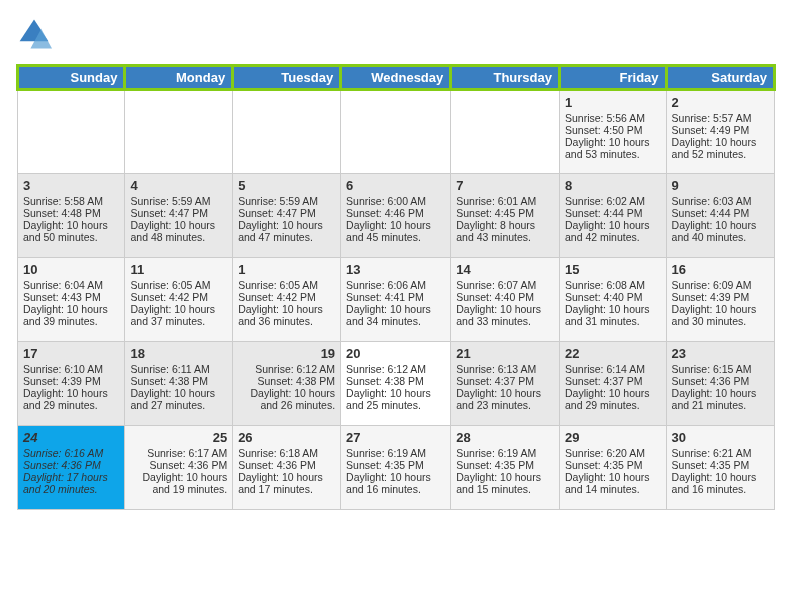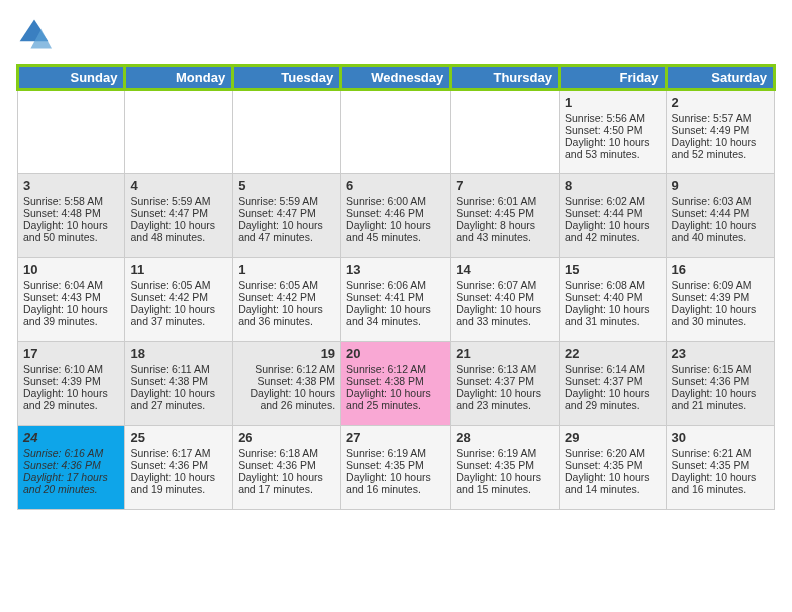--- a/index.html
+++ b/index.html
@@ -244,21 +244,21 @@
           <div>Sunrise: 6:11 AM</div>
           <div>Sunset: 4:38 PM</div>
           <div>Daylight: 10 hours and 27 minutes.</div>
         </td>
         <td style="background: rgb(232, 232, 232); text-align: right;">
           <span class="day-num">19</span>
           <div>Sunrise: 6:12 AM</div>
           <div>Sunset: 4:38 PM</div>
           <div>Daylight: 10 hours and 26 minutes.</div>
         </td>
-        <td style="background: #f9a8d4;">
+        <td style="background: #ffffff;">
           <span class="day-num">20</span>
           <div>Sunrise: 6:12 AM</div>
           <div>Sunset: 4:38 PM</div>
           <div>Daylight: 10 hours and 25 minutes.</div>
         </td>
         <td style="background: rgb(232, 232, 232);">
           <span class="day-num">21</span>
           <div>Sunrise: 6:13 AM</div>
           <div>Sunset: 4:37 PM</div>
           <div>Daylight: 10 hours and 23 minutes.</div>
@@ -276,21 +276,21 @@
           <div>Daylight: 10 hours and 21 minutes.</div>
         </td>
       </tr>
       <tr>
         <td style="background: #0ea5e9; font-style: italic;">
           <span class="day-num">24</span>
           <div>Sunrise: 6:16 AM</div>
           <div>Sunset: 4:36 PM</div>
           <div>Daylight: 17 hours and 20 minutes.</div>
         </td>
-        <td style="background: rgb(245, 245, 245);">
+        <td style="background: rgb(245, 245, 245); text-align: right;">
           <span class="day-num">25</span>
           <div>Sunrise: 6:17 AM</div>
           <div>Sunset: 4:36 PM</div>
           <div>Daylight: 10 hours and 19 minutes.</div>
         </td>
         <td style="background: rgb(245, 245, 245);">
           <span class="day-num">26</span>
           <div>Sunrise: 6:18 AM</div>
           <div>Sunset: 4:36 PM</div>
           <div>Daylight: 10 hours and 17 minutes.</div>

